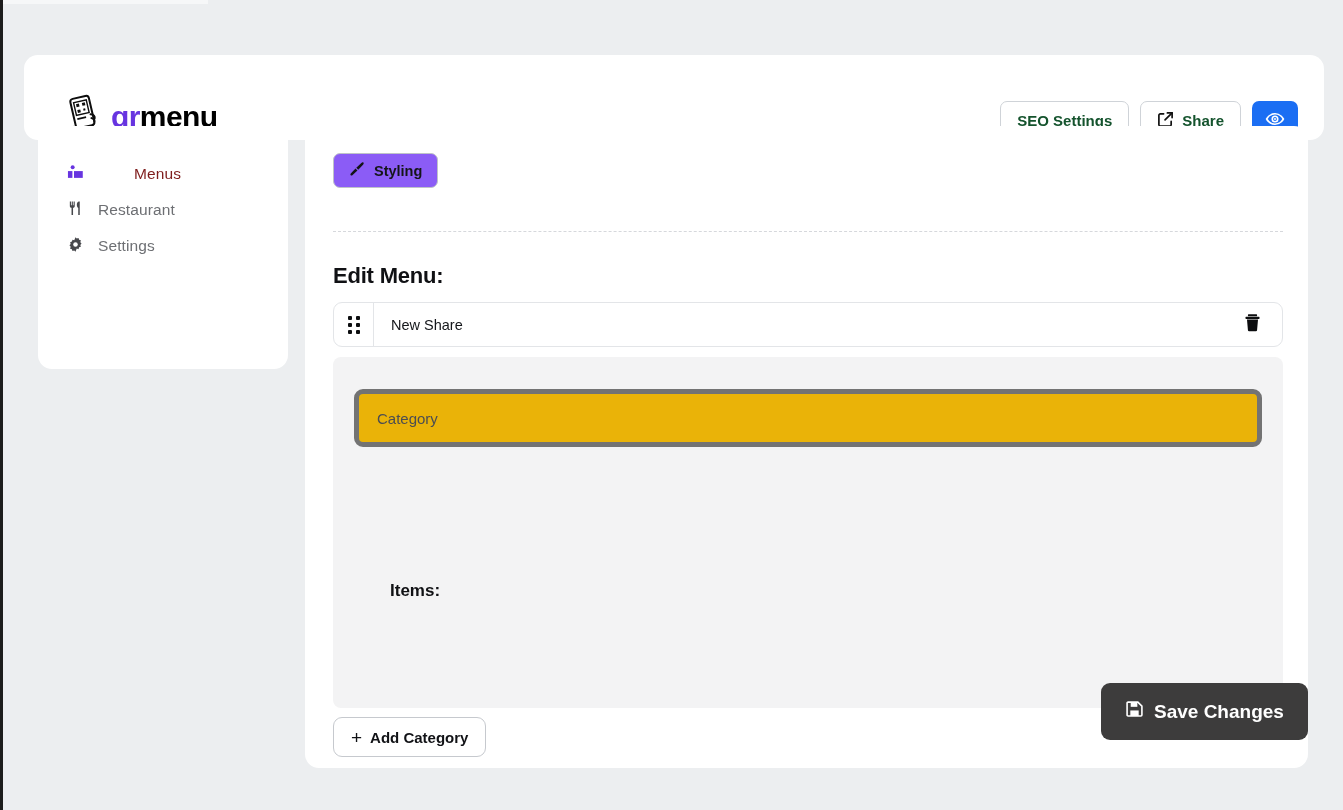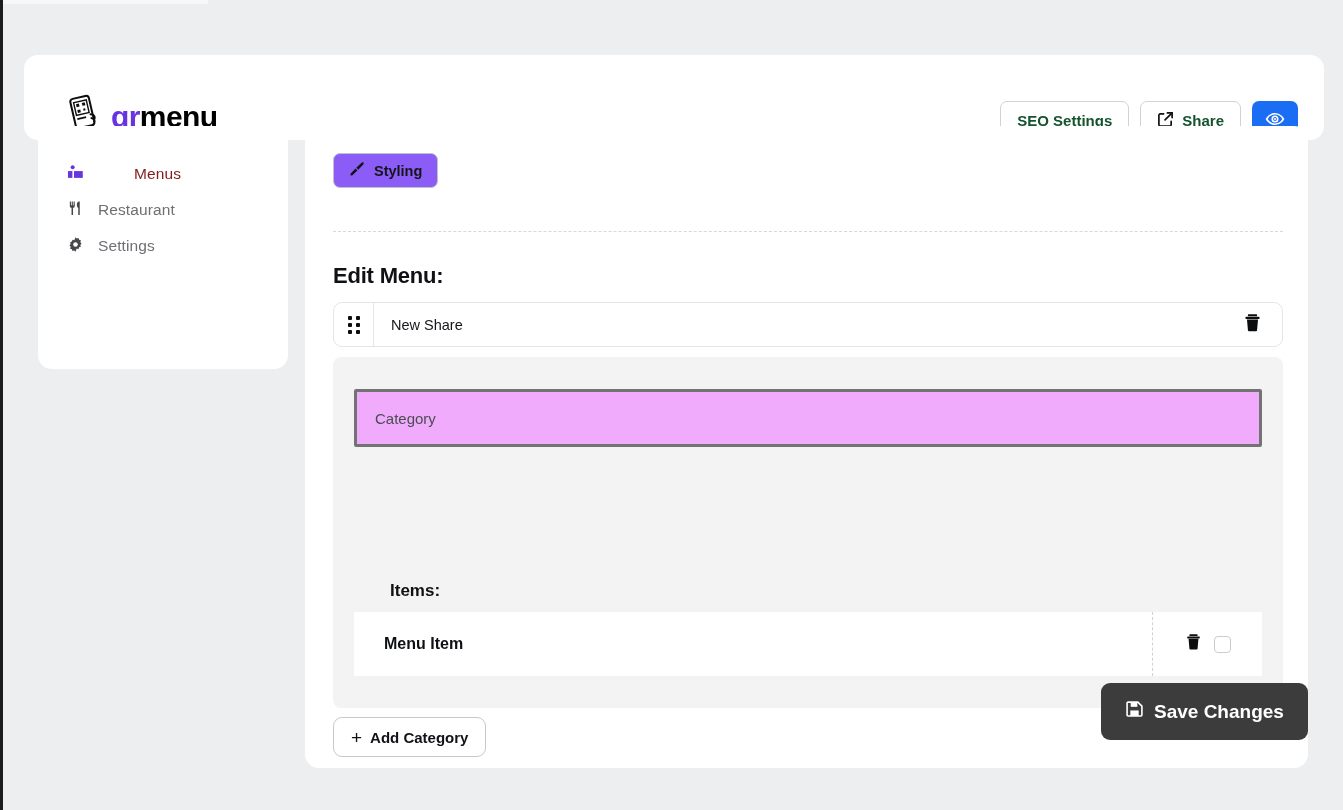--- a/index.html
+++ b/index.html
@@ -93,21 +93,21 @@
   }
   .row-trash { padding-right: 20px; cursor: pointer; display: flex; align-items: center; }
 
   
   .cat-panel {
     position: absolute; left: 28px; top: 231px; width: 950px; height: 351px;
     background: #f3f3f4; border-radius: 8px;
   }
   .cat-input {
     position: absolute; left: 21px; top: 32px; width: 908px; height: 58px;
-    background: #f0abfc; border: 3px solid #737373; border-radius: 2px;
+    background: #eab308; border: 5px solid #737373; border-radius: 9px;
     padding: 0 18px; font-size: 15px; color: #4b4d52;
     font-family: "Liberation Sans", sans-serif; outline: none;
   }
   .items-label {
     position: absolute; left: 21px; top: 224px;
     font-size: 17px; font-weight: 700; color: #101114; margin-left: 36px;
   }
   .item-card {
     position: absolute; left: 21px; top: 255px; width: 908px; height: 64px;
     background: #ffffff; display: flex; align-items: center;
@@ -265,35 +265,20 @@
           <path d="M4.2 6.8h11.6l-1 11.4a1.2 1.2 0 0 1-1.2 1.1H6.4a1.2 1.2 0 0 1-1.2-1.1L4.2 6.8Z" fill="#0c0d0f"></path>
         </svg>
       </span>
     </div>
   </div>
 
   <div class="cat-panel">
     <input class="cat-input" value="Category" style="">
     <div class="items-label">Items:</div>
 
-    <div class="item-card">
-      <div class="item-name">Menu Item</div>
-      <div class="item-actions">
-        <span class="icon-btn">
-          <span>
-            <svg width="17" height="18" viewBox="0 0 20 21">
-              <rect x="5.2" y="1.4" width="9.6" height="2.1" rx="0.6" fill="#0c0d0f"></rect>
-              <rect x="2.6" y="3.9" width="14.8" height="2.4" rx="0.7" fill="#0c0d0f"></rect>
-              <path d="M4.2 6.8h11.6l-1 11.4a1.2 1.2 0 0 1-1.2 1.1H6.4a1.2 1.2 0 0 1-1.2-1.1L4.2 6.8Z" fill="#0c0d0f"></path>
-            </svg>
-          </span>
-        </span>
-        <span class="checkbox"></span>
-      </div>
-    </div>
   </div>
 
   <button class="add-cat">
     <span class="plus">+</span>
     <span>Add Category</span>
   </button>
 
   <button class="save-btn">
     <span>
       <svg width="19" height="19" viewBox="0 0 20 20" fill="none">

